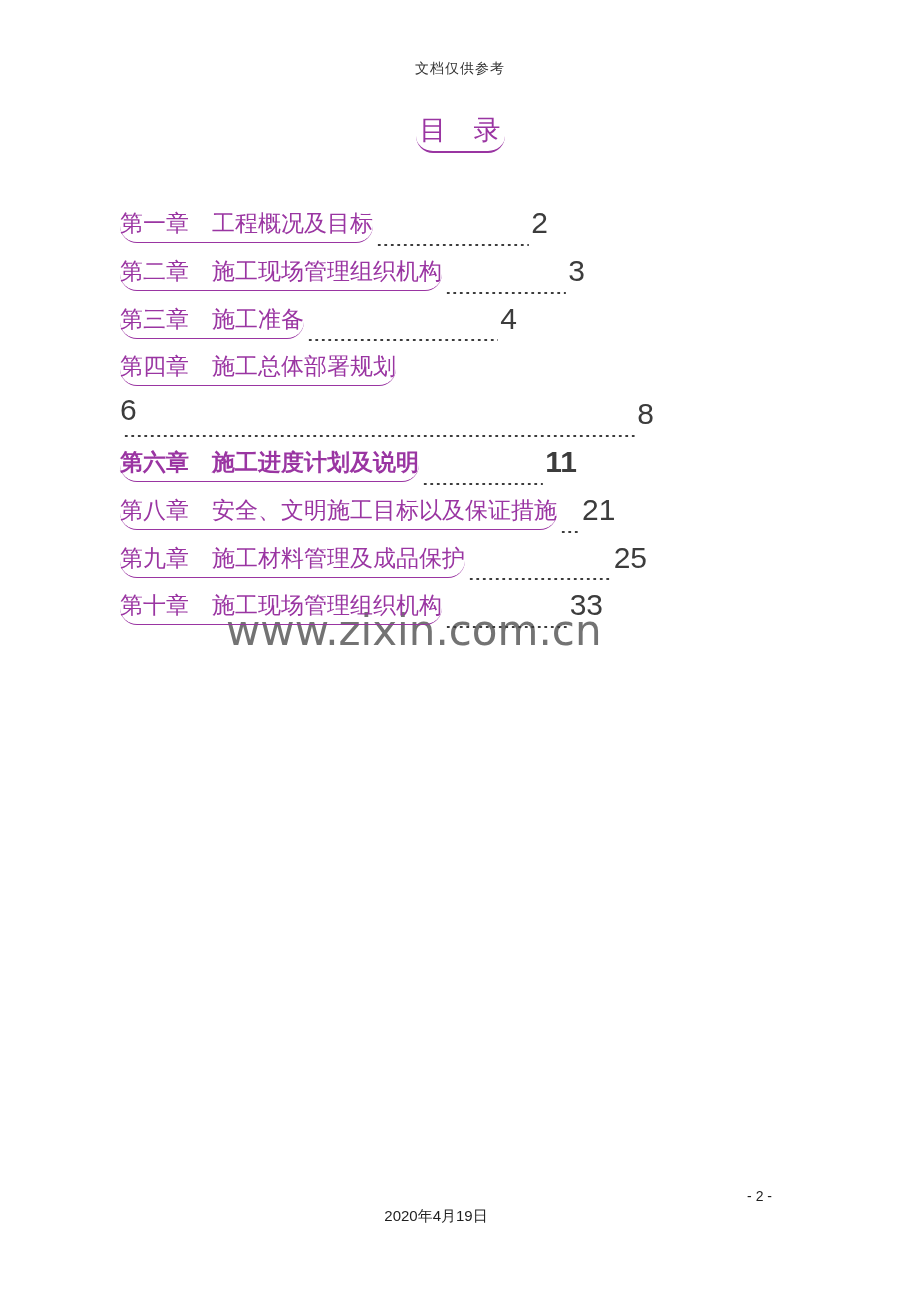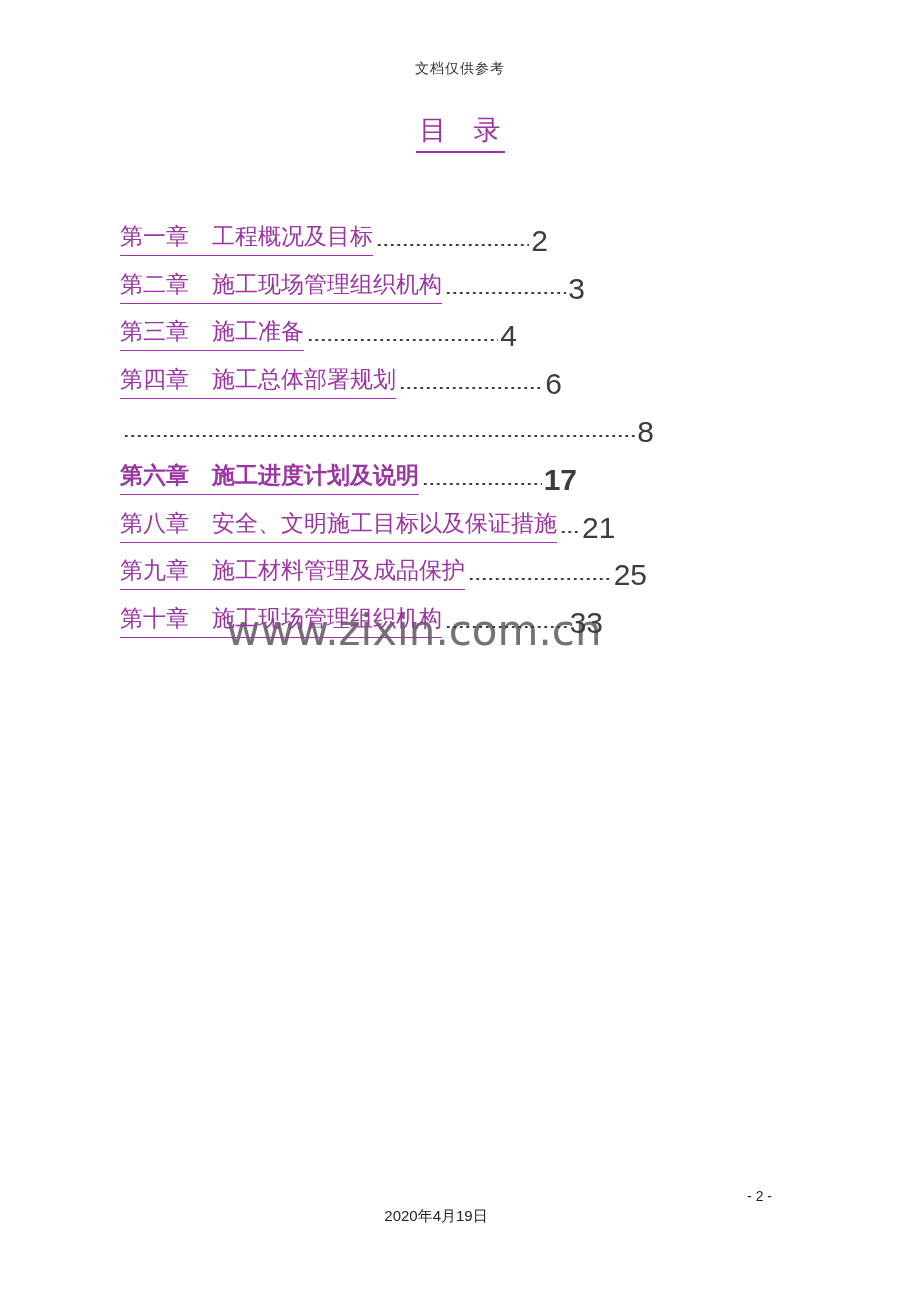--- a/index.html
+++ b/index.html
@@ -1,15 +1,15 @@
 <!DOCTYPE html>
 <html><head>
 <meta charset="utf-8">
 <style>
-  * { margin: 0; padding: 0; box-sizing: border-box; }
+  * { margin: 0; padding: 0; box-sizing: border-box; border-radius: 17px; }
   html, body { background: #ffffff; }
   body { font-family: "Liberation Sans", sans-serif; }
 
   .page {
     position: relative;
     width: 920px;
     height: 1302px;
     background: #ffffff;
     overflow: hidden;
     margin: 0 auto;
@@ -57,28 +57,28 @@
 
   .toc {
     position: absolute;
     top: 208px;
     left: 120px;
     z-index: 1;
   }
 
   .toc-row {
     display: flex;
-    align-items: flex-end;
+    align-items: flex-start;
     height: 47.8px;
   }
   
   .toc-row:nth-of-type(1)  { width: 428px; }
   .toc-row:nth-of-type(2)  { width: 465px; }
   .toc-row:nth-of-type(3)  { width: 397px; }
-  .toc-row:nth-of-type(4)  { width: 442px; }
+  .toc-row:nth-of-type(4)  { width: 442px; flex-direction: column; }
   .toc-row:nth-of-type(5)  { width: 534px; }
   .toc-row:nth-of-type(6)  { width: 457px; font-weight: bold; }
   .toc-row:nth-of-type(7)  { width: 480px; }
   .toc-row:nth-of-type(8)  { width: 527px; }
   .toc-row:nth-of-type(9)  { width: 483px; }
   .toc-row:nth-of-type(10) { width: 487px; }
 
   .toc-label {
     font-size: 23px;
     color: #9A35A2;
@@ -159,21 +159,21 @@
     <span class="toc-leader"></span>
     <span class="toc-page">6</span>
   </div>
       <div class="toc-row">
     <span class="toc-leader"></span>
     <span class="toc-page">8</span>
   </div>
       <div class="toc-row">
     <span class="toc-label">第六章　施工进度计划及说明</span>
     <span class="toc-leader"></span>
-    <span class="toc-page">17</span>
+    <span class="toc-page">11</span>
   </div>
       <div class="toc-row">
     <span class="toc-label">第八章　安全、文明施工目标以及保证措施</span>
     <span class="toc-leader"></span>
     <span class="toc-page">21</span>
   </div>
       <div class="toc-row">
     <span class="toc-label">第九章　施工材料管理及成品保护</span>
     <span class="toc-leader"></span>
     <span class="toc-page">25</span>

